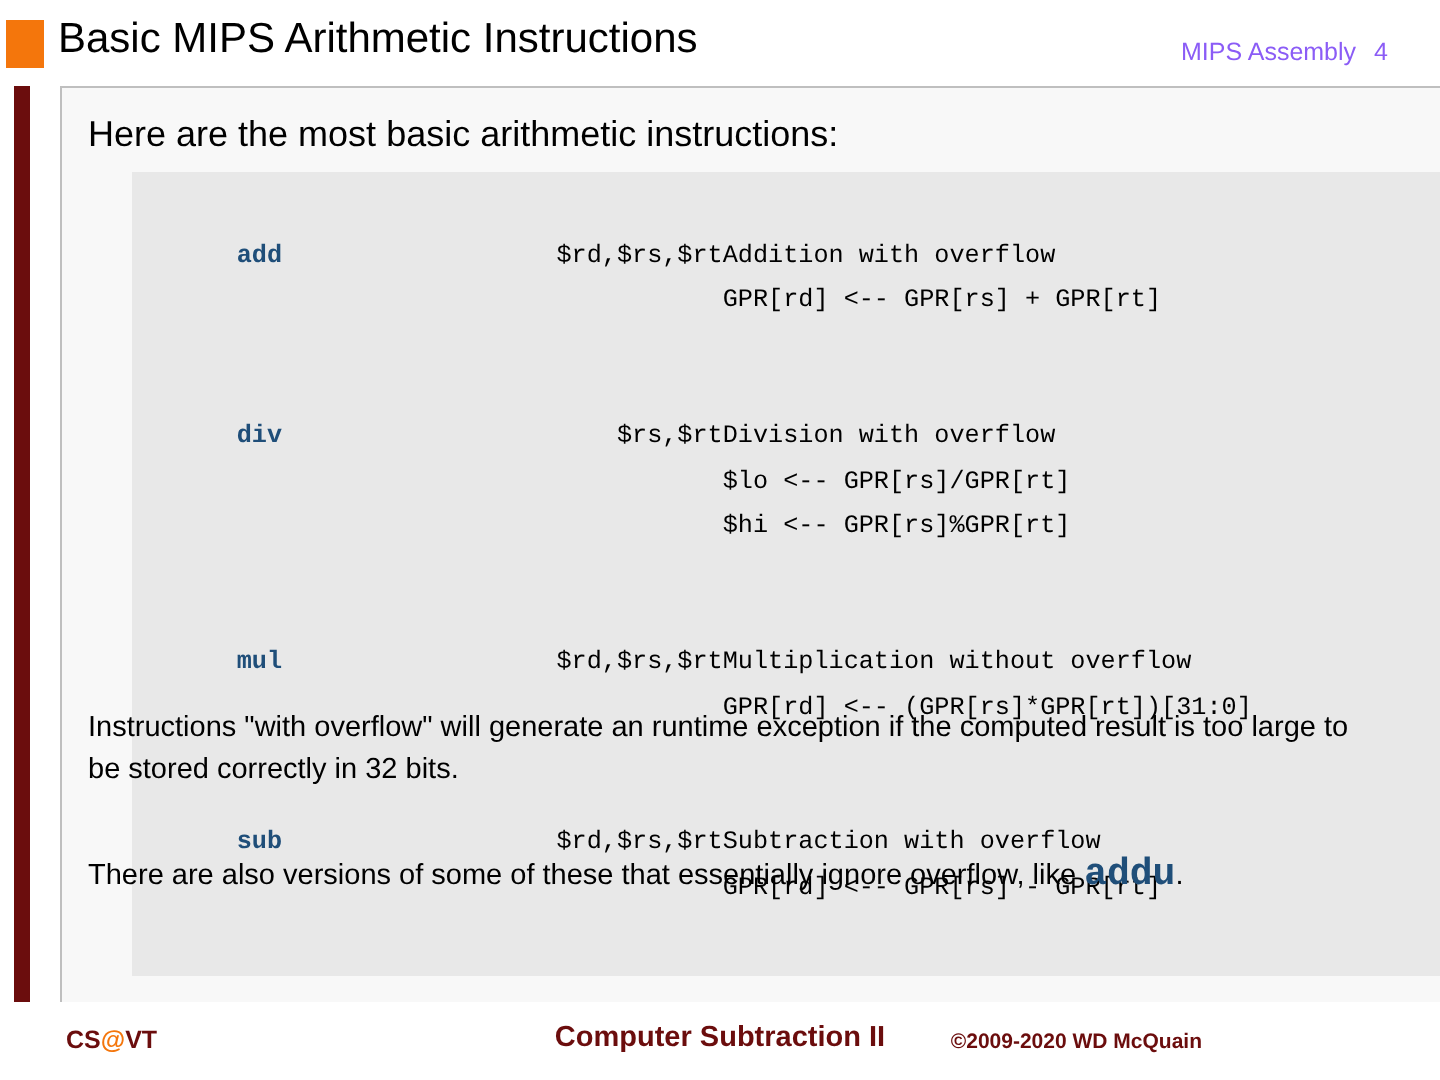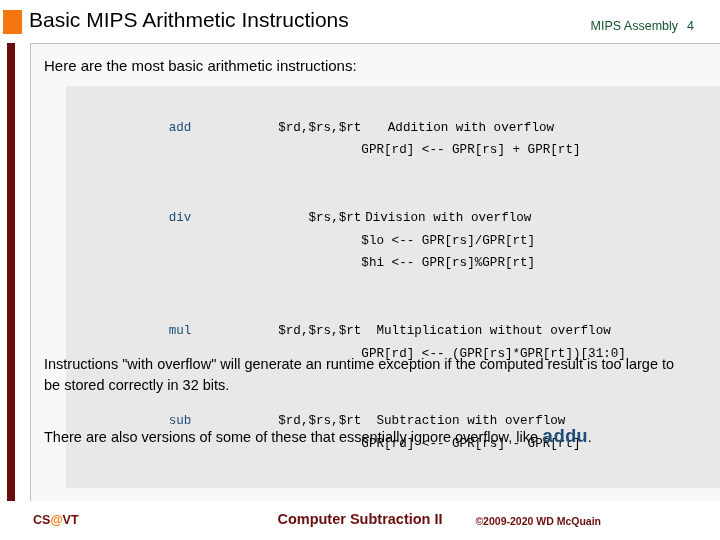--- a/index.html
+++ b/index.html
@@ -32,21 +32,21 @@
     left: 29px; top: 8px;
     font-size: 21px;
     color: #000000;
     white-space: nowrap;
     letter-spacing: 0px;
   }
   #header-right {
     position: absolute;
     right: 8px; top: 19px;
     font-size: 12.5px;
-    color: #14532d;
+    color: #8b5cf6;
     white-space: nowrap;
   }
   #header-right .num { margin-left: 9px; }
 
   
   #panel-top-rule {
     position: absolute;
     left: 30px; top: 43px;
     width: 690px; height: 1px;
     background: #bfbfbf;
@@ -67,21 +67,21 @@
   
   #content {
     position: absolute;
     left: 31px; top: 44px;
     width: 689px; height: 457px;
     background: #f8f8f8;
   }
   #intro {
     position: absolute;
     left: 13px; top: 13px;
-    font-size: 15px;
+    font-size: 18px;
     color: #000000;
     white-space: nowrap;
   }
 
   
   #instr-table {
     position: absolute;
     left: 35px; top: 42px;
     width: 669px;
     background: #e8e8e8;
@@ -94,38 +94,37 @@
     font-size: 12.6px;
     line-height: 22.6px;
     white-space: pre;
   }
   .col-mnemonic {
     display: inline-block;
     width: 80px;
     padding-left: 7px;
     box-sizing: border-box;
     color: #1f4e79;
-    font-weight: normal;
+    font-weight: bold;
     vertical-align: top;
-    text-align: right;
   }
   .col-operands {
     display: inline-block;
     width: 170px;
     box-sizing: border-box;
     color: #000000;
     vertical-align: top;
     text-align: right;
   }
   .col-desc {
     display: inline-block;
     color: #000000;
     vertical-align: top;
   }
-  .col-desc .desc-line { display: block; text-align: center; }
+  .col-desc .desc-line { display: block; }
 
   
   .para {
     position: absolute;
     left: 13px;
     font-size: 14.5px;
     color: #000000;
     line-height: 21px;
     width: 640px;
   }

